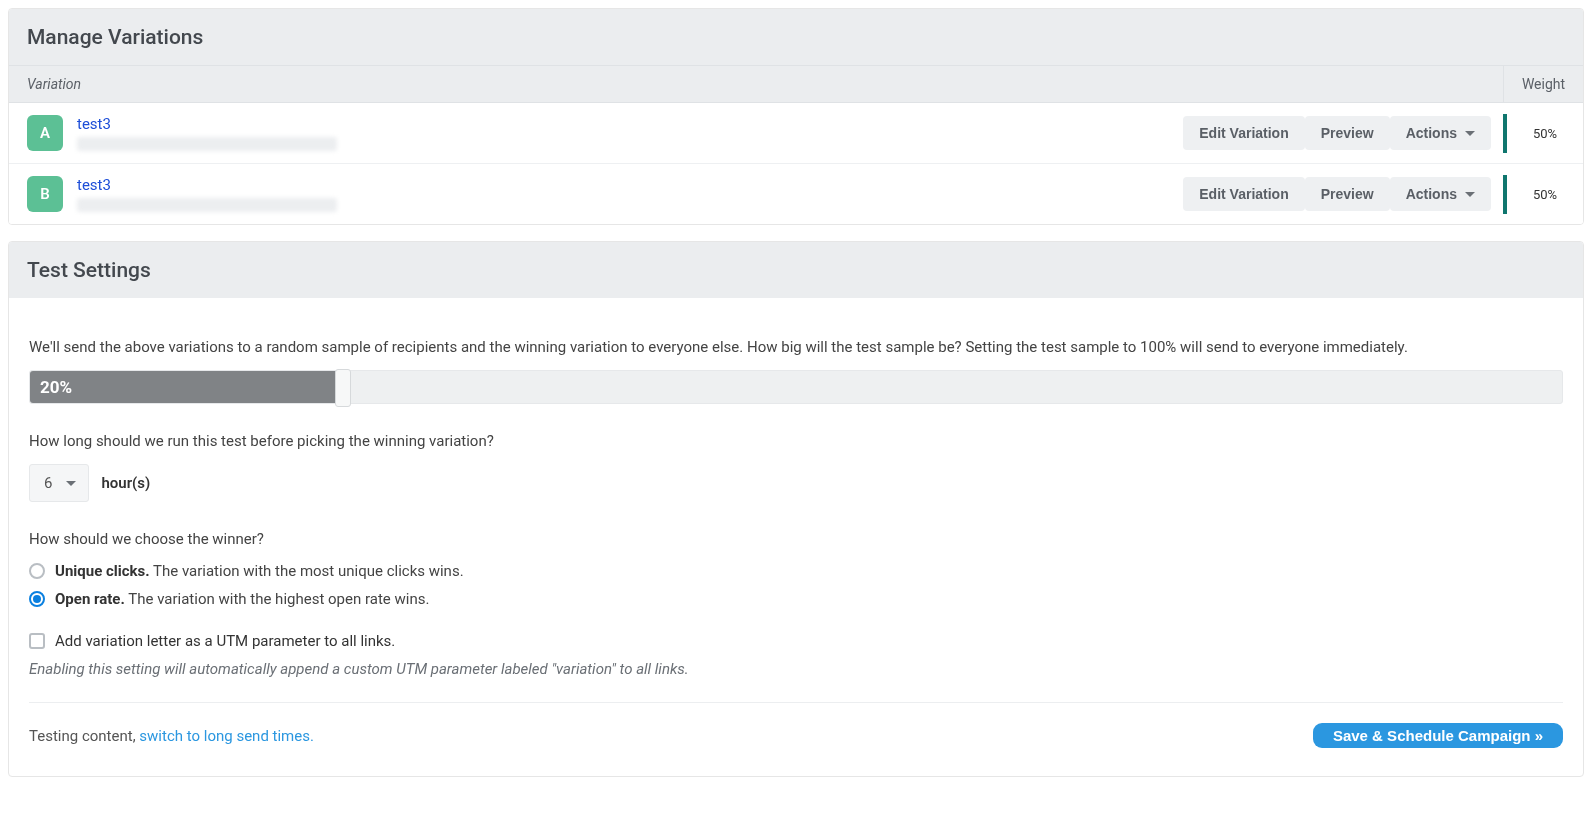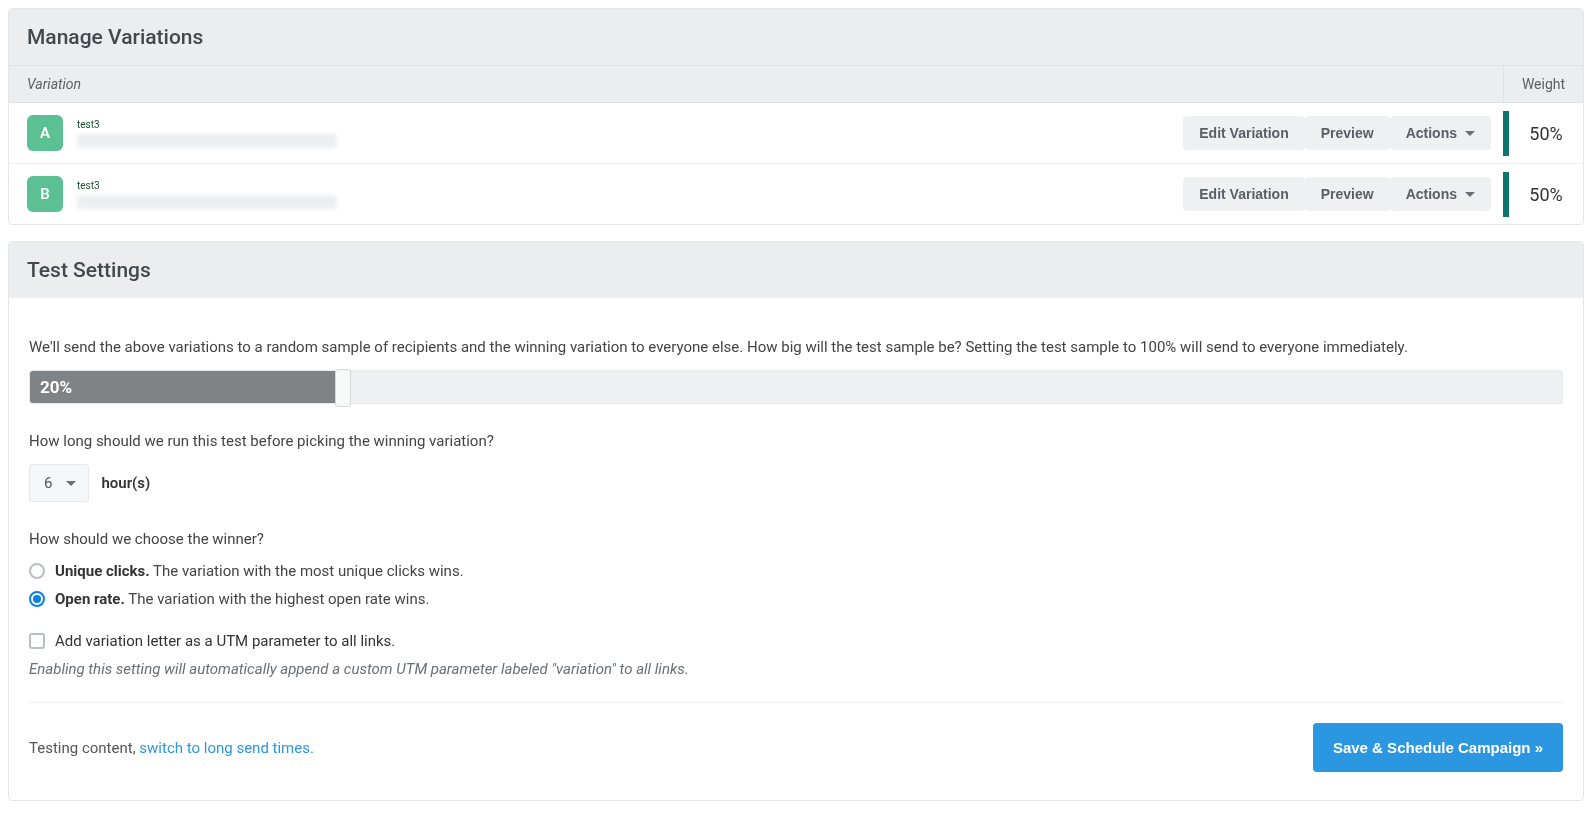--- a/index.html
+++ b/index.html
@@ -64,21 +64,21 @@
     background: #5cc095;
     color: #fff;
     display: flex;
     align-items: center;
     justify-content: center;
     font-weight: 600;
     font-size: 15px;
     flex-shrink: 0;
   }
   .var-text { display: flex; flex-direction: column; gap: 4px; }
-  .var-title { font-size: 10px; color: #14532d; }
+  .var-title { font-size: 15px; color: #1d4ed8; }
   .var-sub {
     width: 260px; height: 14px;
     background: #eceef0;
     border-radius: 3px;
     filter: blur(2px);
   }
   .cell-actions {
     display: flex;
     gap: 0;
     padding: 0 12px 0 0;
@@ -99,23 +99,23 @@
   .caret-down {
     width: 0; height: 0;
     border-left: 5px solid transparent;
     border-right: 5px solid transparent;
     border-top: 5px solid #6b7076;
   }
   .cell-weight {
     width: 80px;
     text-align: center;
     padding: 12px;
-    border-left: 6px solid #0f766e;
+    border-left: 4px solid #0f766e;
     color: #333;
-    font-size: 18px;
+    font-size: 13px;
   }
 
   .settings-body {
     padding: 24px 20px 28px 20px;
   }
   .text-block {
     color: #444;
     font-size: 15px;
     margin-bottom: 14px;
     margin-top: 16px;
@@ -213,22 +213,22 @@
     display: flex;
     align-items: center;
     justify-content: space-between;
   }
   .footer-text { color: #555; font-size: 15px; }
   .footer-link { color: #2b97e0; cursor: pointer; }
   .primary-btn {
     background: #2b97e0;
     color: #fff;
     border: none;
-    border-radius: 4px;
-    padding: 16px 20px;
+    border-radius: 9px;
+    padding: 4px 20px;
     font-size: 15px;
     font-weight: 600;
     cursor: pointer;
   }
 </style>
 </head>
 <body>
 
 <div class="panel">
   <div class="panel-header">Manage Variations</div>

